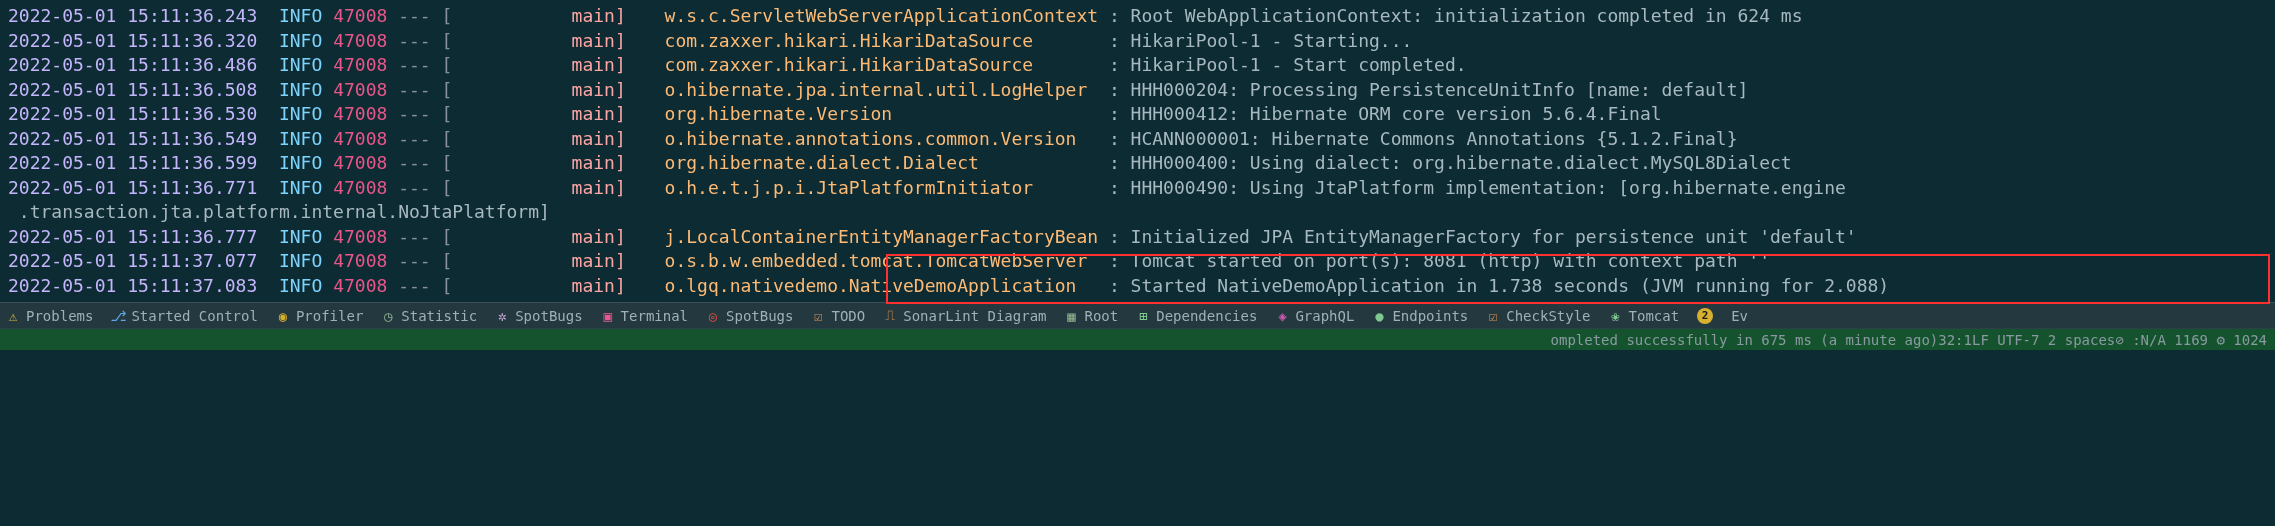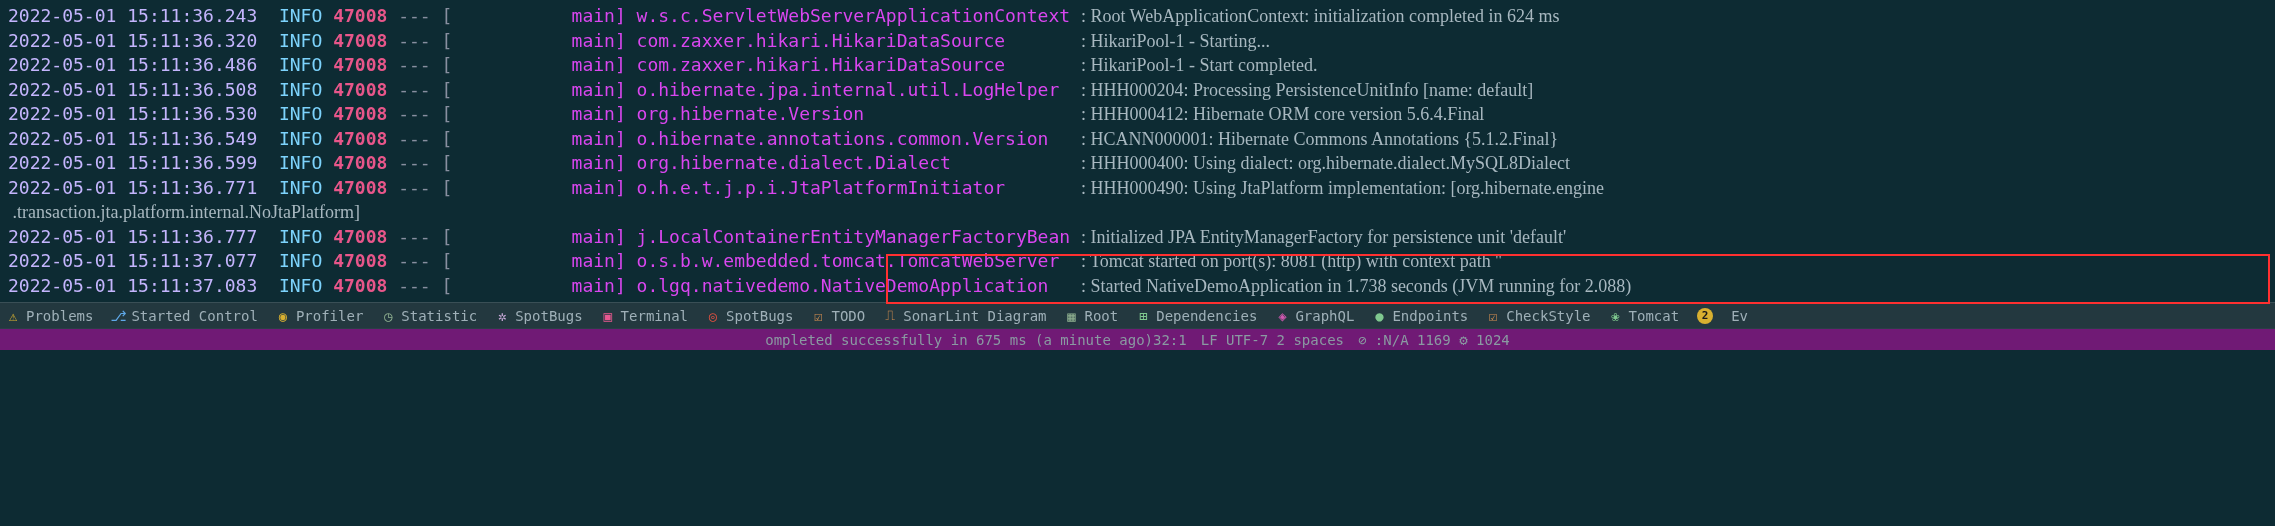--- a/index.html
+++ b/index.html
@@ -14,25 +14,25 @@
     .log-area {
       padding: 4px 8px;
       line-height: 24.5px;
       white-space: pre;
     }
     .log-line {
       display: block;
     }
     .ts { color: #c4b5fd; }
     .level-info { color: #7dd3fc; }
-    .pid { color: #e8568a; font-weight: bold; }
+    .pid { color: #e8568a; }
     .sep { color: #888fa0; }
-    .thread { color: #d946ef; }
-    .logger { color: #d946ef; }
-    .msg { color: #a8b8c0; font-family: Liberation Serif, serif; }
+    .thread { color: #fca5a5; }
+    .logger { color: #fdba74; margin-left: 28px; }
+    .msg { color: #a8b8c0; }
     .highlight-box {
       border: 2px solid #ff3030;
       position: absolute;
       pointer-events: none;
     }
     .toolbar {
       display: flex;
       align-items: center;
       background: #23383f;
       border-top: 1px solid #3a4f56;
@@ -45,31 +45,30 @@
     .tool-item {
       display: flex;
       align-items: center;
       gap: 6px;
       cursor: pointer;
     }
     .icon { width: 14px; height: 14px; display: inline-flex; align-items: center; justify-content: center; }
     .statusbar {
       display: flex;
       align-items: center;
-      justify-content: center;
-      background: #701a75;
+      justify-content: flex-end;
+      background: #14532d;
       height: 22px;
       padding: 0 8px;
       font-size: 14px;
       color: #8a9aa2;
       border-top: 1px solid #2a3f46;
     }
     .statusbar-right {
       display: flex;
-      gap: 14px;
       align-items: center;
     }
     .circ-badge {
       width: 16px; height: 16px; border-radius: 50%;
       background: #d8b030; color: #1a1a1a;
       display: inline-flex; align-items: center; justify-content: center;
       font-size: 11px; font-weight: bold;
     }
   </style>
 </head>

